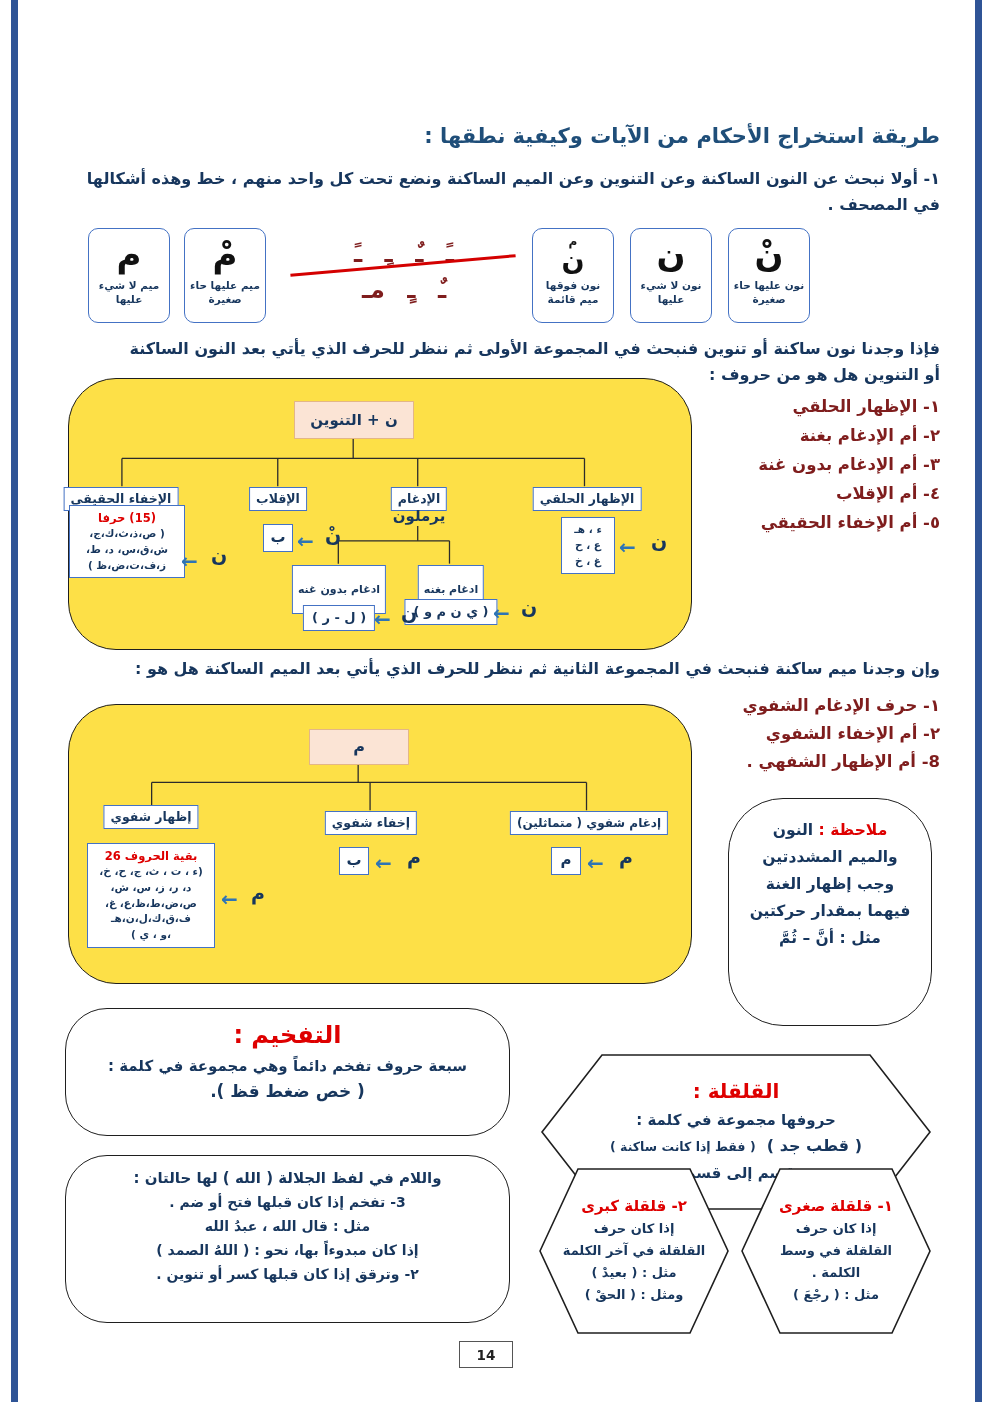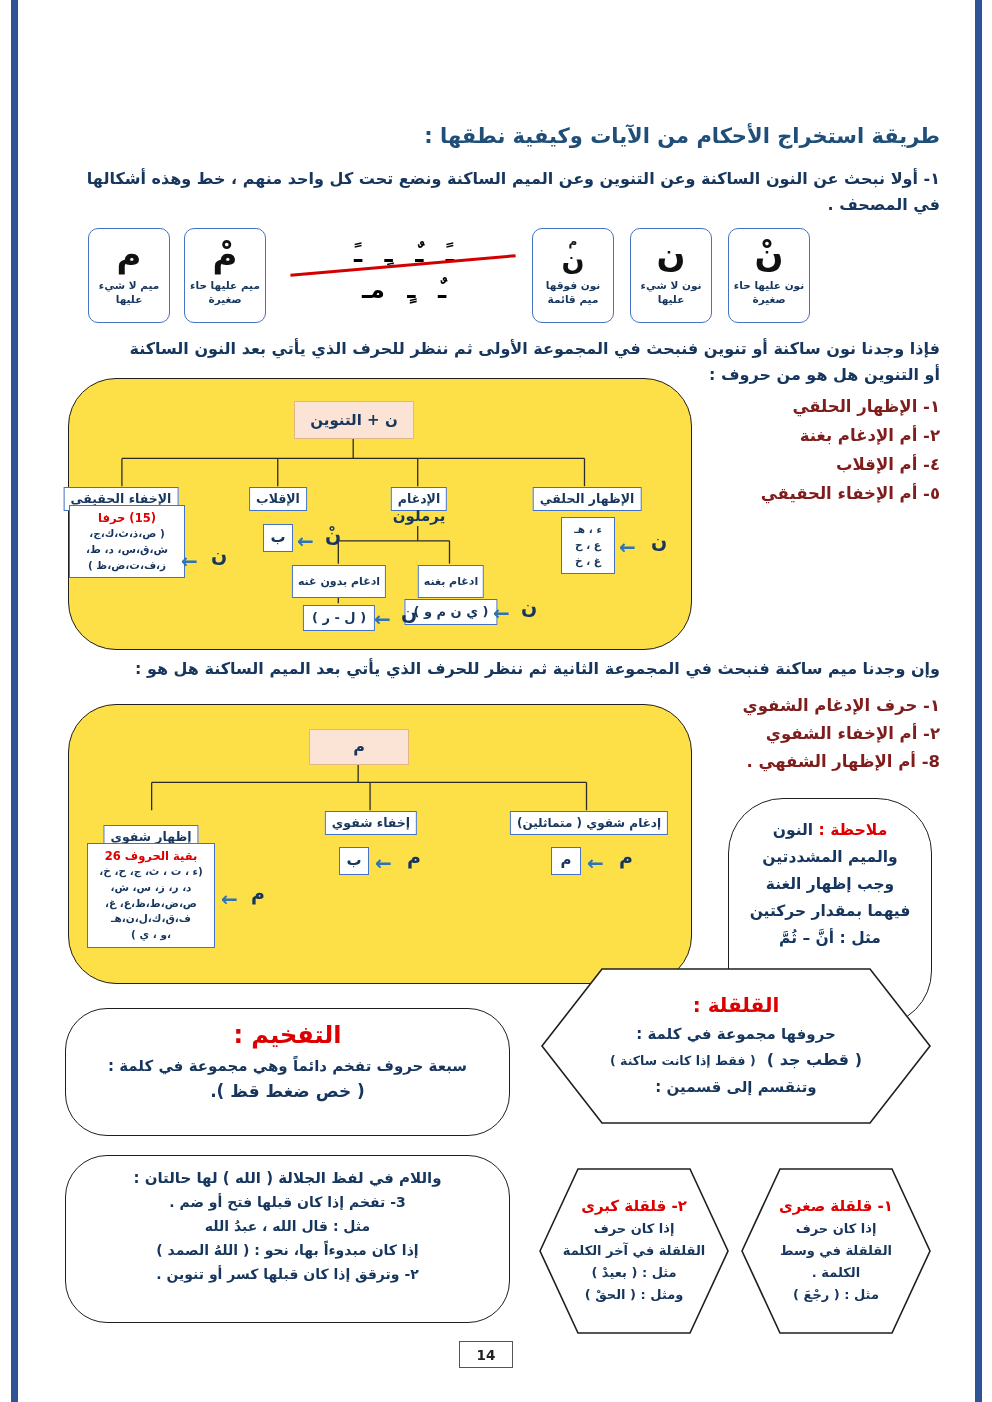--- a/index.html
+++ b/index.html
@@ -32,36 +32,36 @@
                 display:flex; flex-direction:column; align-items:center; text-align:center; }
   .mushaf-letter { height:50px; display:flex; align-items:center; justify-content:center;
                    font-size:34px; font-weight:bold; color:#111; }
   .mushaf-letter.stacked { flex-direction:column; line-height:1; }
   .small-above { font-size:12px; font-weight:bold; }
   .big-below { font-size:27px; font-weight:bold; }
   .mushaf-caption { font-size:10.5px; font-weight:bold; color:#17365D; line-height:1.3; padding:0 4px; }
 
   .tanween-callig { position:absolute; left:288px; top:232px; width:232px; height:88px;
                     text-align:center; padding-top:4px; }
-  .tanween-row { font-size:24px; font-weight:bold; color:#000000; line-height:36px; word-spacing:14px; }
+  .tanween-row { font-size:24px; font-weight:bold; color:#7f1d1d; line-height:36px; word-spacing:14px; }
   .red-line { position:absolute; left:2px; top:32px; width:226px; height:2.5px;
               background:#D40000; transform:rotate(-5deg); }
 
   
   .flowchart { position:absolute; border:1.6px solid #1f1f1f; border-radius:48px; background:#fde047; }
   .fc1 { left:68px; top:378px; width:624px; height:272px; }
   .fc2 { left:68px; top:704px; width:624px; height:280px; }
   .fc-svg { position:absolute; left:0; top:0; width:100%; height:100%; }
   .fc-svg line { stroke:#2b2b2b; stroke-width:1.3; }
   .fc-node { position:absolute; border:1.3px solid #4472C4; background:#fff; text-align:center;
              font-weight:bold; color:#17365D; }
   .cx { transform:translateX(-50%); }
   .fc-root { background:#FBE4D5; border:1px solid #E3B687; font-size:15px; }
   .fc-branch { padding:1px 6px; white-space:nowrap; font-size:12.5px; line-height:20px; }
-  .fc-sub { padding:7px 5px; white-space:nowrap; font-size:11px; line-height:17px; }
+  .fc-sub { padding:15px 5px; white-space:nowrap; font-size:11px; line-height:17px; }
   .fc-letter { width:30px; height:28px; line-height:25px; font-size:15px; }
   .fc-word { padding:1px 8px; white-space:nowrap; font-size:13px; line-height:22px; }
   .fc-bigbox { padding:4px 2px; }
   .fc-red { color:#DE0000; font-size:11.5px; font-weight:bold; line-height:1.4; }
   .fc-small { font-size:10.5px; line-height:1.5; white-space:pre-line; font-weight:bold; color:#17365D; }
   .fc-label { position:absolute; font-weight:bold; color:#17365D; font-size:15px; }
   .fc-arrow { position:absolute; font-size:20px; font-weight:bold; color:#2E74B5; line-height:1; }
   .fc-source { position:absolute; font-size:19px; font-weight:bold; color:#17365D; line-height:1; }
 
   
@@ -82,21 +82,21 @@
   .lam-box { left:65px; top:1155px; width:445px; height:168px; padding-top:10px; }
   .lam-box div { font-size:14px; line-height:24px; font-weight:bold; }
   .lam-heading { font-size:15px !important; }
 
   
   .hex { position:absolute; }
   .hex svg { position:absolute; left:0; top:0; }
   .hex-content { position:absolute; left:0; top:0; right:0; bottom:0;
                  display:flex; flex-direction:column; align-items:center; justify-content:center;
                  text-align:center; }
-  .qal-main { left:540px; top:967px; width:392px; height:158px; }
+  .qal-main { left:540px; top:1053px; width:392px; height:158px; }
   .qal-title { color:#DE0000; font-size:20px; font-weight:bold; margin-bottom:4px; }
   .qal-line { font-size:15px; font-weight:bold; line-height:26px; }
   .qal-word { font-size:16px; font-weight:bold; }
   .qal-cond { font-size:12.5px; font-weight:bold; margin-right:6px; }
   .hex-sm { width:192px; height:168px; top:1167px; }
   .hex-kubra { left:538px; }
   .hex-sughra { left:740px; }
   .hex-sm-title { color:#DE0000; font-size:15px; font-weight:bold; margin-bottom:3px; }
   .hex-sm-body { font-size:13px; font-weight:bold; line-height:22px; white-space:pre-line; }
 
@@ -145,20 +145,21 @@
     <div class="mushaf-letter">نْ</div>
     <div class="mushaf-caption">نون عليها حاء صغيرة</div>
   </div>
 
   <div class="para p-noon">فإذا وجدنا نون ساكنة أو تنوين  فنبحث في المجموعة الأولى  ثم ننظر للحرف الذي يأتي بعد النون الساكنة
 أو التنوين هل هو من حروف :</div>
 
   <div class="rule-list list-noon">
     <div>١- الإظهار الحلقي</div>
     <div>٢- أم الإدغام بغنة</div>
+    <div>٣- أم الإدغام بدون غنة</div>
     <div>٤- أم الإقلاب</div>
     <div>٥- أم الإخفاء الحقيقي</div>
   </div>
 
   <div class="flowchart fc1">
     <svg class="fc-svg" viewBox="0 0 624 272">
       <line x1="285" y1="60" x2="285" y2="80"></line>
       <line x1="52" y1="80" x2="518" y2="80"></line>
       <line x1="52" y1="80" x2="52" y2="108"></line>
       <line x1="209" y1="80" x2="209" y2="108"></line>
@@ -221,21 +222,21 @@
   <div class="flowchart fc2">
     <svg class="fc-svg" viewBox="0 0 624 280">
       <line x1="290" y1="60" x2="290" y2="78"></line>
       <line x1="82" y1="78" x2="520" y2="78"></line>
       <line x1="82" y1="78" x2="82" y2="106"></line>
       <line x1="302" y1="78" x2="302" y2="106"></line>
       <line x1="520" y1="78" x2="520" y2="106"></line>
     </svg>
     <div class="fc-node fc-root cx" style="left:290px;top:24px;width:100px;height:36px;line-height:34px;font-size:16px;">م</div>
 
-    <div class="fc-node fc-branch cx" style="left:82px;top:120px;">إظهار شفوي</div>
+    <div class="fc-node fc-branch cx" style="left:82px;top:100px;">إظهار شفوي</div>
     <div class="fc-node fc-branch cx" style="left:302px;top:106px;">إخفاء شفوي</div>
     <div class="fc-node fc-branch cx" style="left:520px;top:106px;font-size:12px;">إدغام شفوي ( متماثلين)</div>
 
     <div class="fc-node fc-letter cx" style="left:497px;top:142px;">م</div>
     <span class="fc-arrow" style="left:518px;top:148px;">←</span>
     <span class="fc-source" style="left:550px;top:143px;">م</span>
 
     <div class="fc-node fc-letter cx" style="left:285px;top:142px;">ب</div>
     <span class="fc-arrow" style="left:306px;top:148px;">←</span>
     <span class="fc-source" style="left:338px;top:143px;">م</span>

